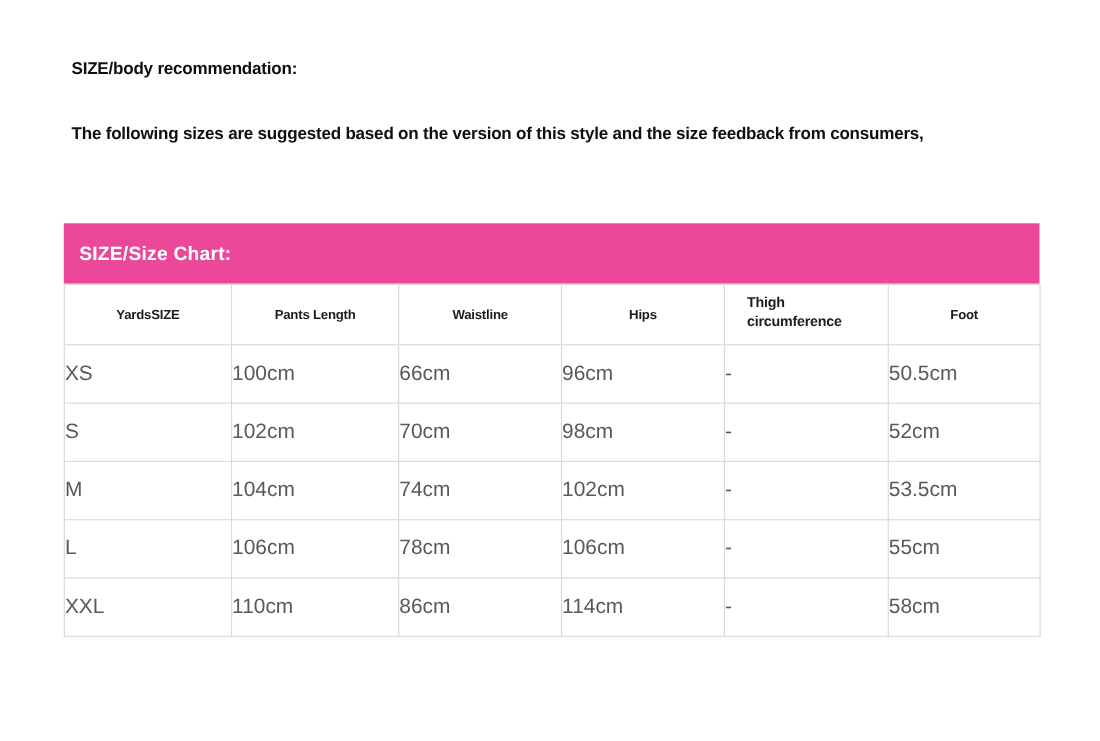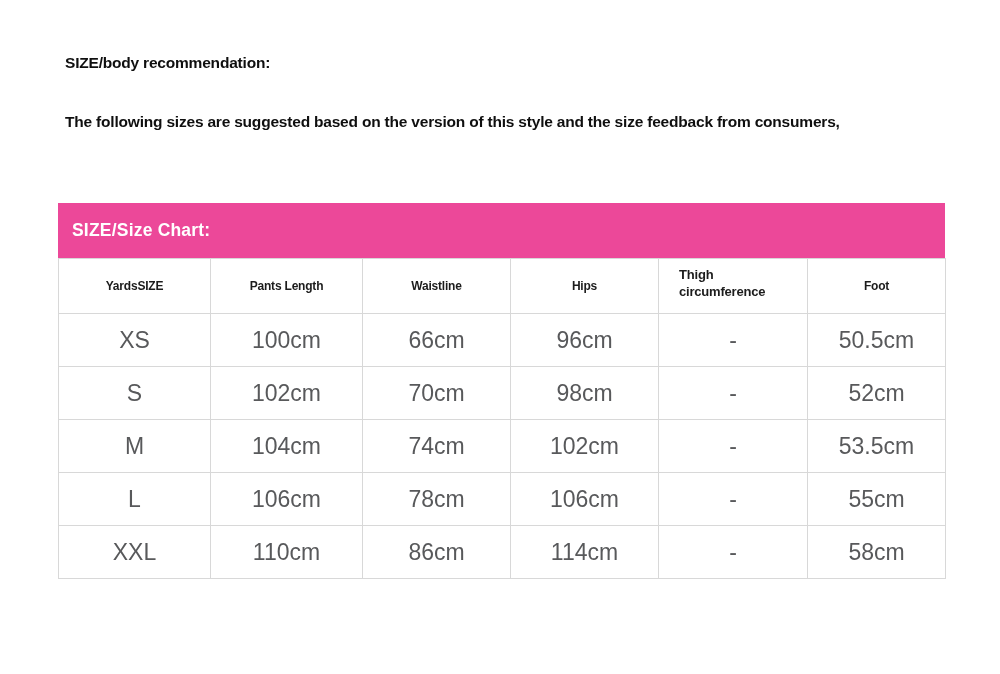--- a/index.html
+++ b/index.html
@@ -39,22 +39,22 @@
   th, td { border: 1px solid #d8d8d8; }
   th {
     height: 55px; font-size: 12px; font-weight: bold; color: #1c1c1c;
     text-align: center; vertical-align: middle; letter-spacing: -0.2px;
   }
   th.small {
     font-size: 13px; text-align: left; padding: 0 8px 4px 20px;
     line-height: 1.3;
   }
   td {
-    height: 53px; font-size: 23px; color: #58595b;
-    text-align: center; vertical-align: middle;
+    height: 53px; font-size: 19px; color: #58595b;
+    vertical-align: middle;
   }
 </style>
 </head>
 <body>
 
 <div class="page">
 
   <h1 class="heading">SIZE/body recommendation:</h1>
 
   <div class="paragraph">

